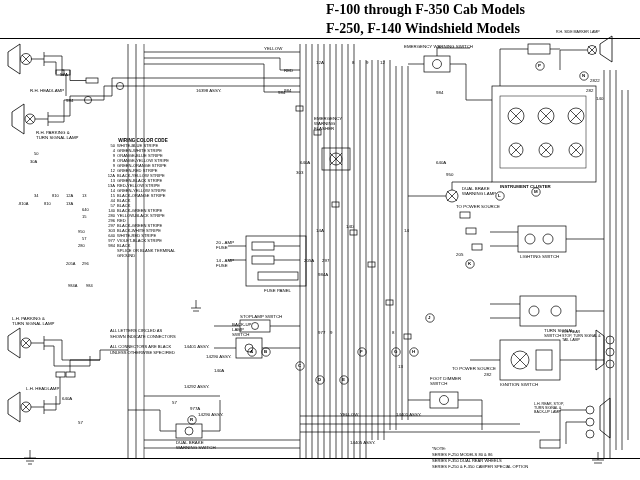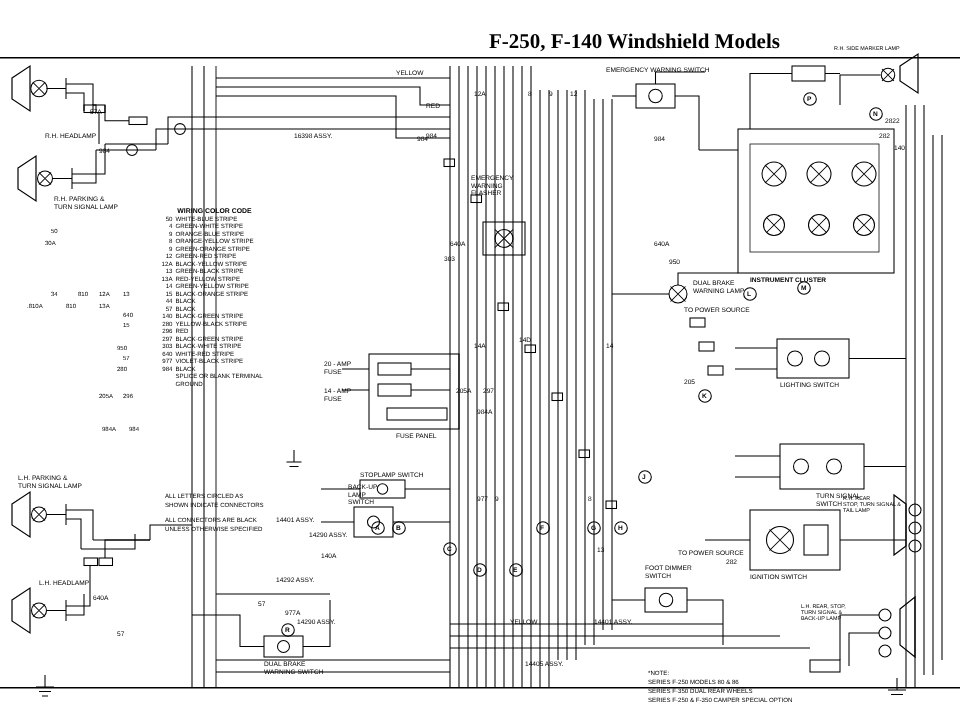--- a/index.html
+++ b/index.html
@@ -30,20 +30,21 @@
   .codebox td.n{text-align:right;width:26px;}
   .note{position:absolute;font-size:4.1px;line-height:1.25;white-space:nowrap;}
 </style>
 </head>
 <body>
 
 <div id="page">
   <div class="rule" id="hr-top"></div>
   <div class="rule" id="hr-bot"></div>
 
+  <div class="ttl" id="sub1">F-100 through F-350 Cab Models</div>
   <div class="ttl" id="sub2">F-250, F-140 Windshield Models</div>
 
   <svg id="wires" viewBox="0 0 640 480">
     <g stroke="#000" fill="none" stroke-width="0.7">
 
       <path d="M8 52 L20 44 L20 74 L8 66 Z" stroke-width="0.8"></path>
       <circle cx="26" cy="59" r="5.5"></circle>
       <path d="M22 55 L30 63 M22 63 L30 55"></path>
       <path d="M31 59 L44 59"></path>
       <path d="M44 52 L44 66"></path>

